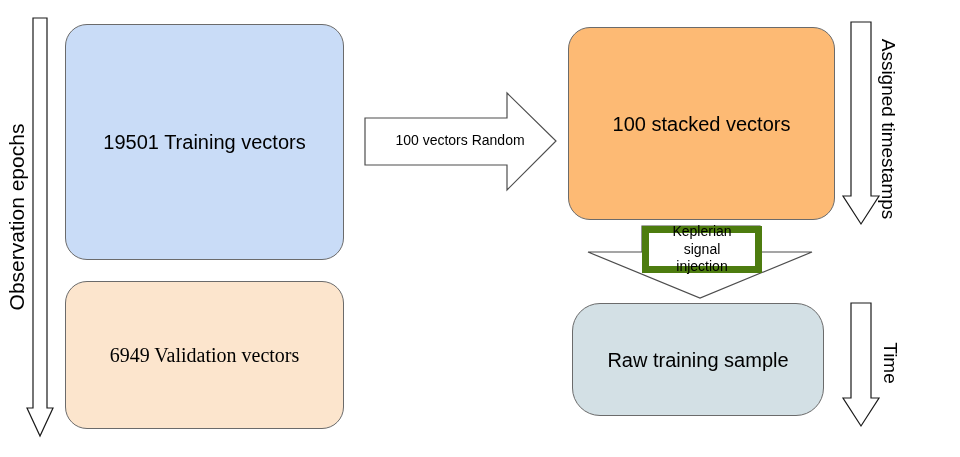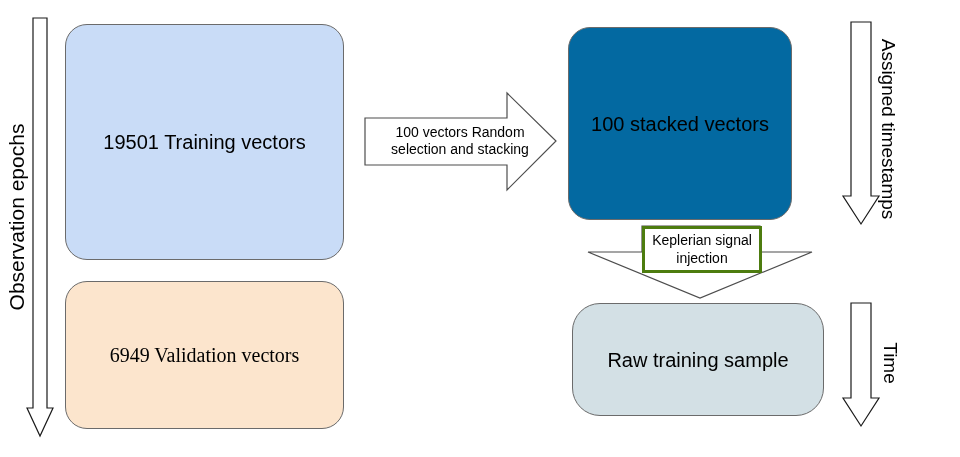--- a/index.html
+++ b/index.html
@@ -43,22 +43,22 @@
     background: #c9dcf7;
   }
   #box-validation {
     left: 65px;  top: 281px;
     width: 279px; height: 148px;
     background: #fce5cd;
     font-family: Liberation Serif, serif;
   }
   #box-stacked {
     left: 568px; top: 27px;
-    width: 224px; height: 193px;
-    background: #0369a1;
+    width: 267px; height: 193px;
+    background: #fdba74;
   }
   #box-raw {
     left: 572px; top: 303px;
     width: 252px; height: 113px;
     background: #d3e0e5;
     border-radius: 28px;
   }
 
   
   #arrows {
@@ -108,21 +108,21 @@
     margin-left: -55px;
     transform: rotate(90deg);
     font-size: 19px;
   }
 
   
   .callout {
     position: absolute;
     box-sizing: border-box;
     background: #ffffff;
-    border: 3px solid #4d7c0f;
+    border: 7px solid #4d7c0f;
     display: flex;
     align-items: center;
     justify-content: center;
     text-align: center;
     font-size: 14px;
     line-height: 1.25;
     padding: 2px 4px;
     color: #000000;
   }
   #callout-random {
@@ -167,21 +167,20 @@
     <span class="box-label">100 stacked vectors</span>
   </div>
 
   <div class="box" id="box-raw">
     <span class="box-label">Raw training sample</span>
   </div>
 
   <div class="callout" id="callout-random">
     <div>
       <div class="callout-text">100 vectors Random</div>
-      <div class="callout-text">selection and stacking</div>
     </div>
   </div>
 
   <div class="callout" id="callout-keplerian">
     <div>
       <div class="callout-text">Keplerian signal</div>
       <div class="callout-text">injection</div>
     </div>
   </div>
 

